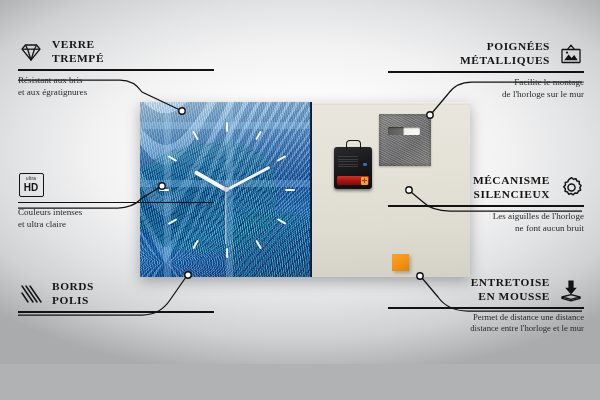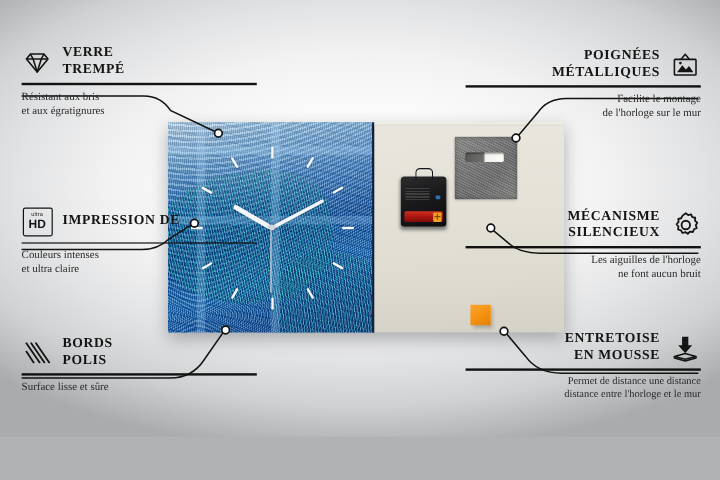--- a/index.html
+++ b/index.html
@@ -444,21 +444,21 @@
 
   <div class="feature left" style="top:172px">
     <div class="head">
       <span class="ficon">
         <span class="hd-badge">
           <span class="u">ultra</span>
           <span class="hd">HD</span>
         </span>
       </span>
       <span class="title">
-        <span>IMPRESSION DE</span><br>
+        <br>
       </span>
     </div>
     <div class="rule"></div>
     <div class="desc">
       <span>Couleurs intenses</span><br>
       <span>et ultra claire</span>
     </div>
   </div>
 
   <div class="feature left" style="top:280px">
@@ -470,23 +470,20 @@
           <path d="M11 4 L22 20"></path>
           <path d="M3 11 L9 20"></path>
         </svg>
       </span>
       <span class="title">
         <span>BORDS</span><br>
         <span>POLIS</span>
       </span>
     </div>
     <div class="rule"></div>
-    <div class="desc">
-      <span>Surface lisse et sûre</span>
-    </div>
   </div>
 
   <div class="feature right" style="top:40px">
     <div class="head">
       <span class="title">
         <span>POIGNÉES</span><br>
         <span>MÉTALLIQUES</span>
       </span>
       <span class="ficon">
         <svg viewBox="0 0 24 24" width="24" height="24" fill="none" stroke="currentColor" stroke-width="1.3" stroke-linejoin="round">

